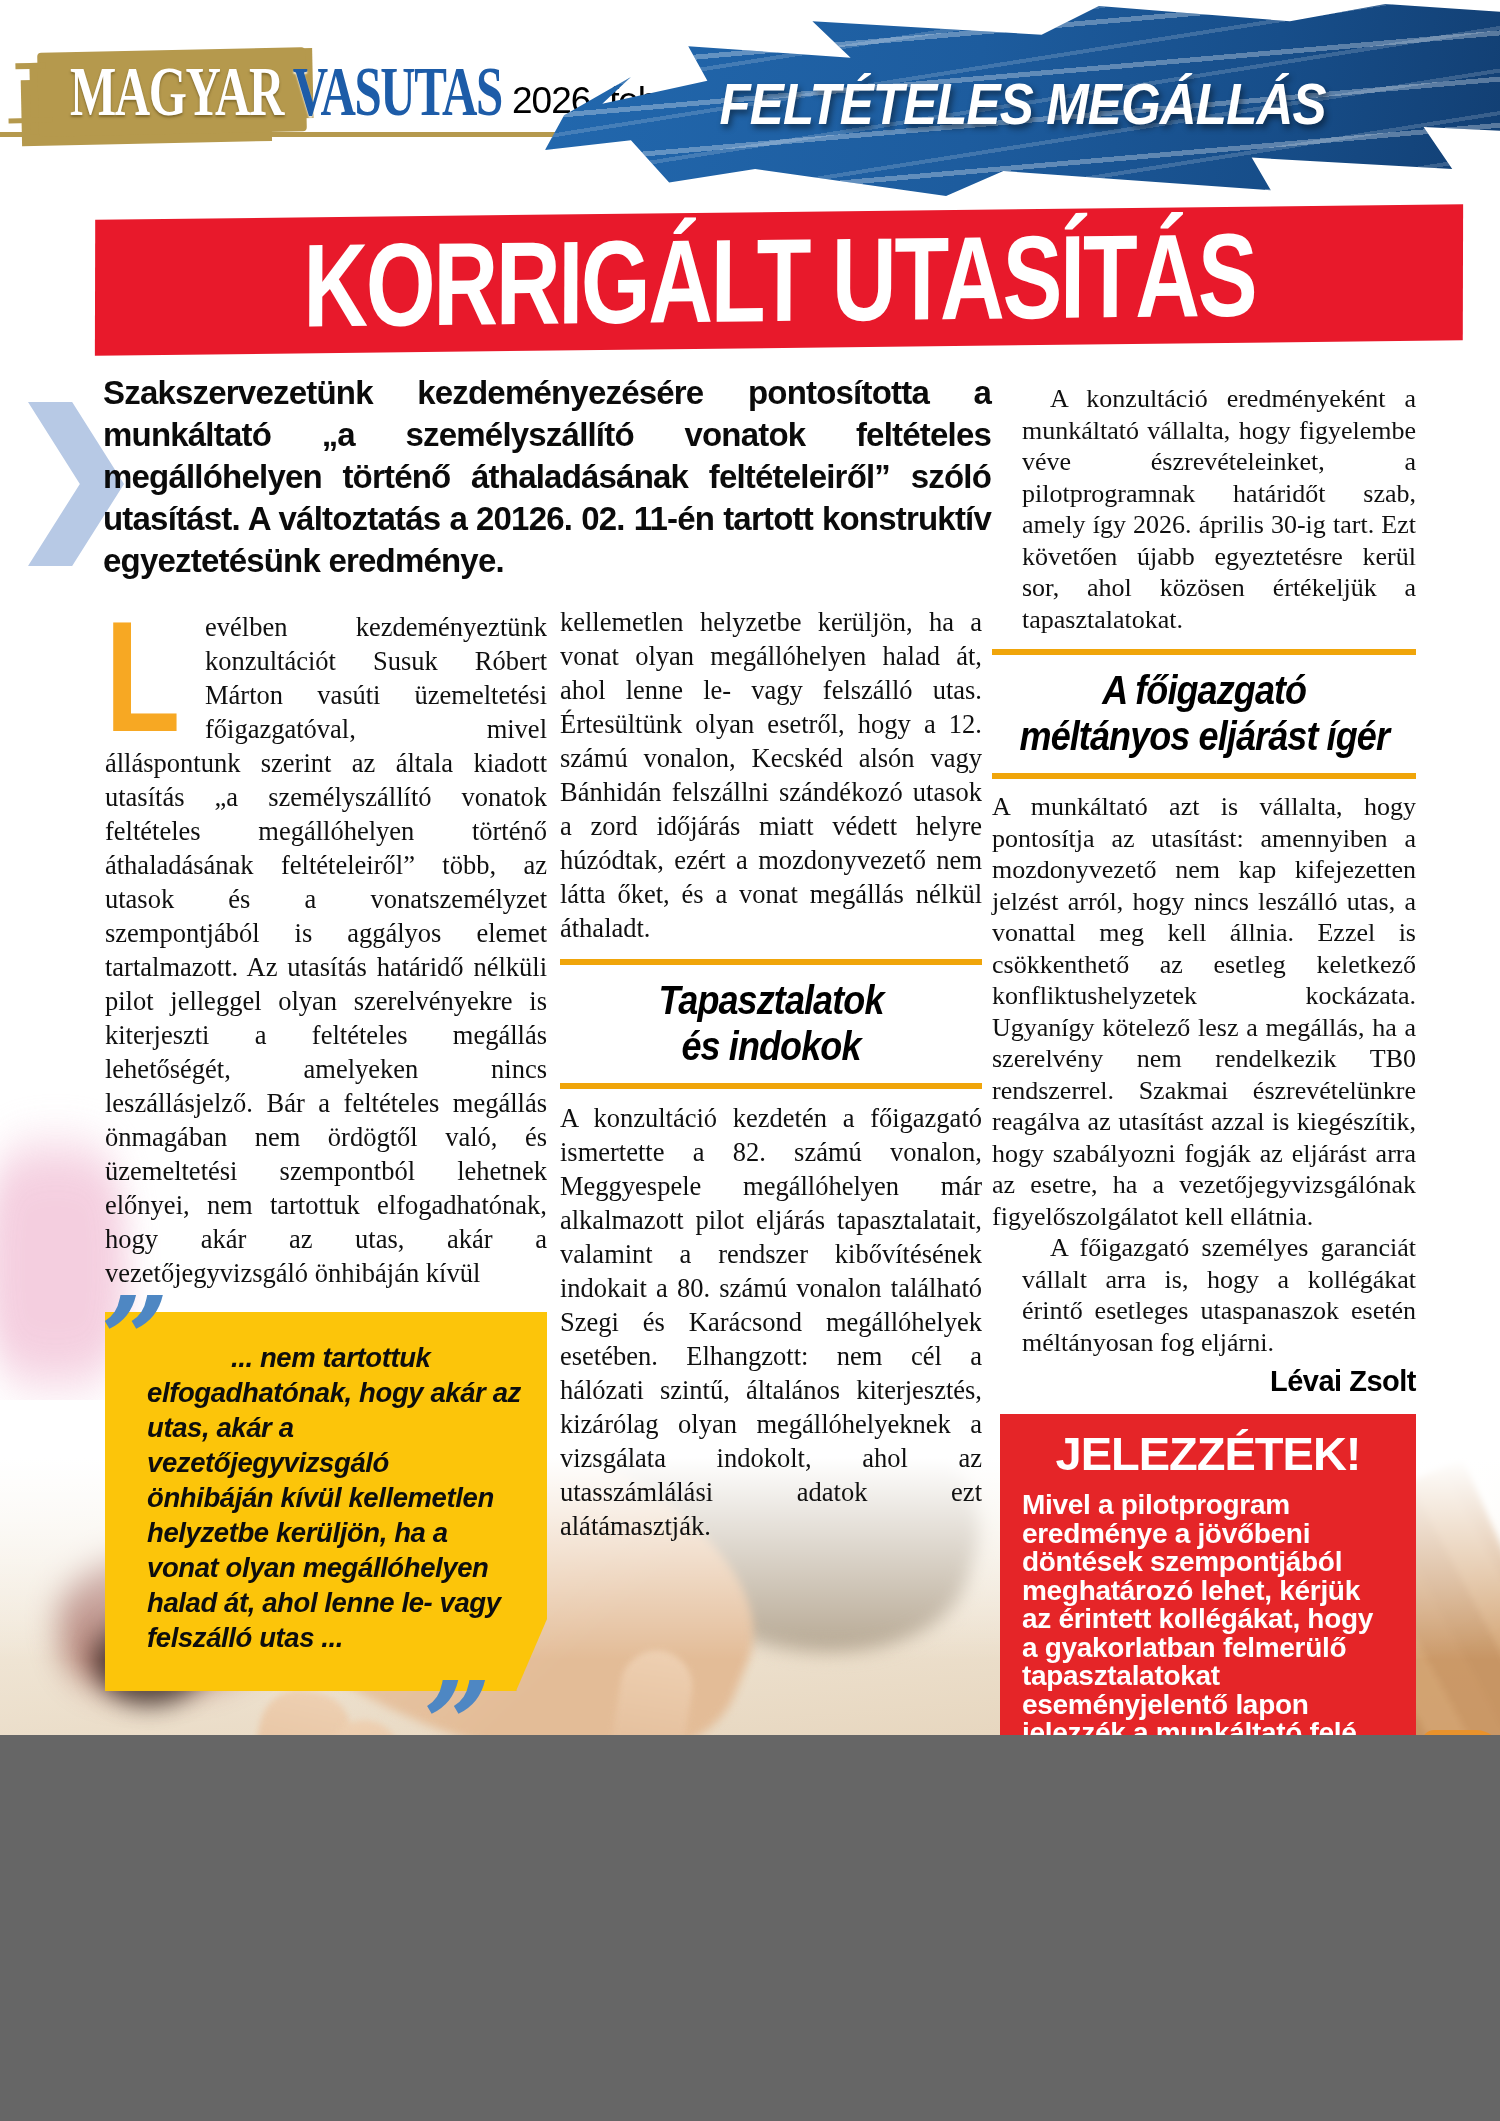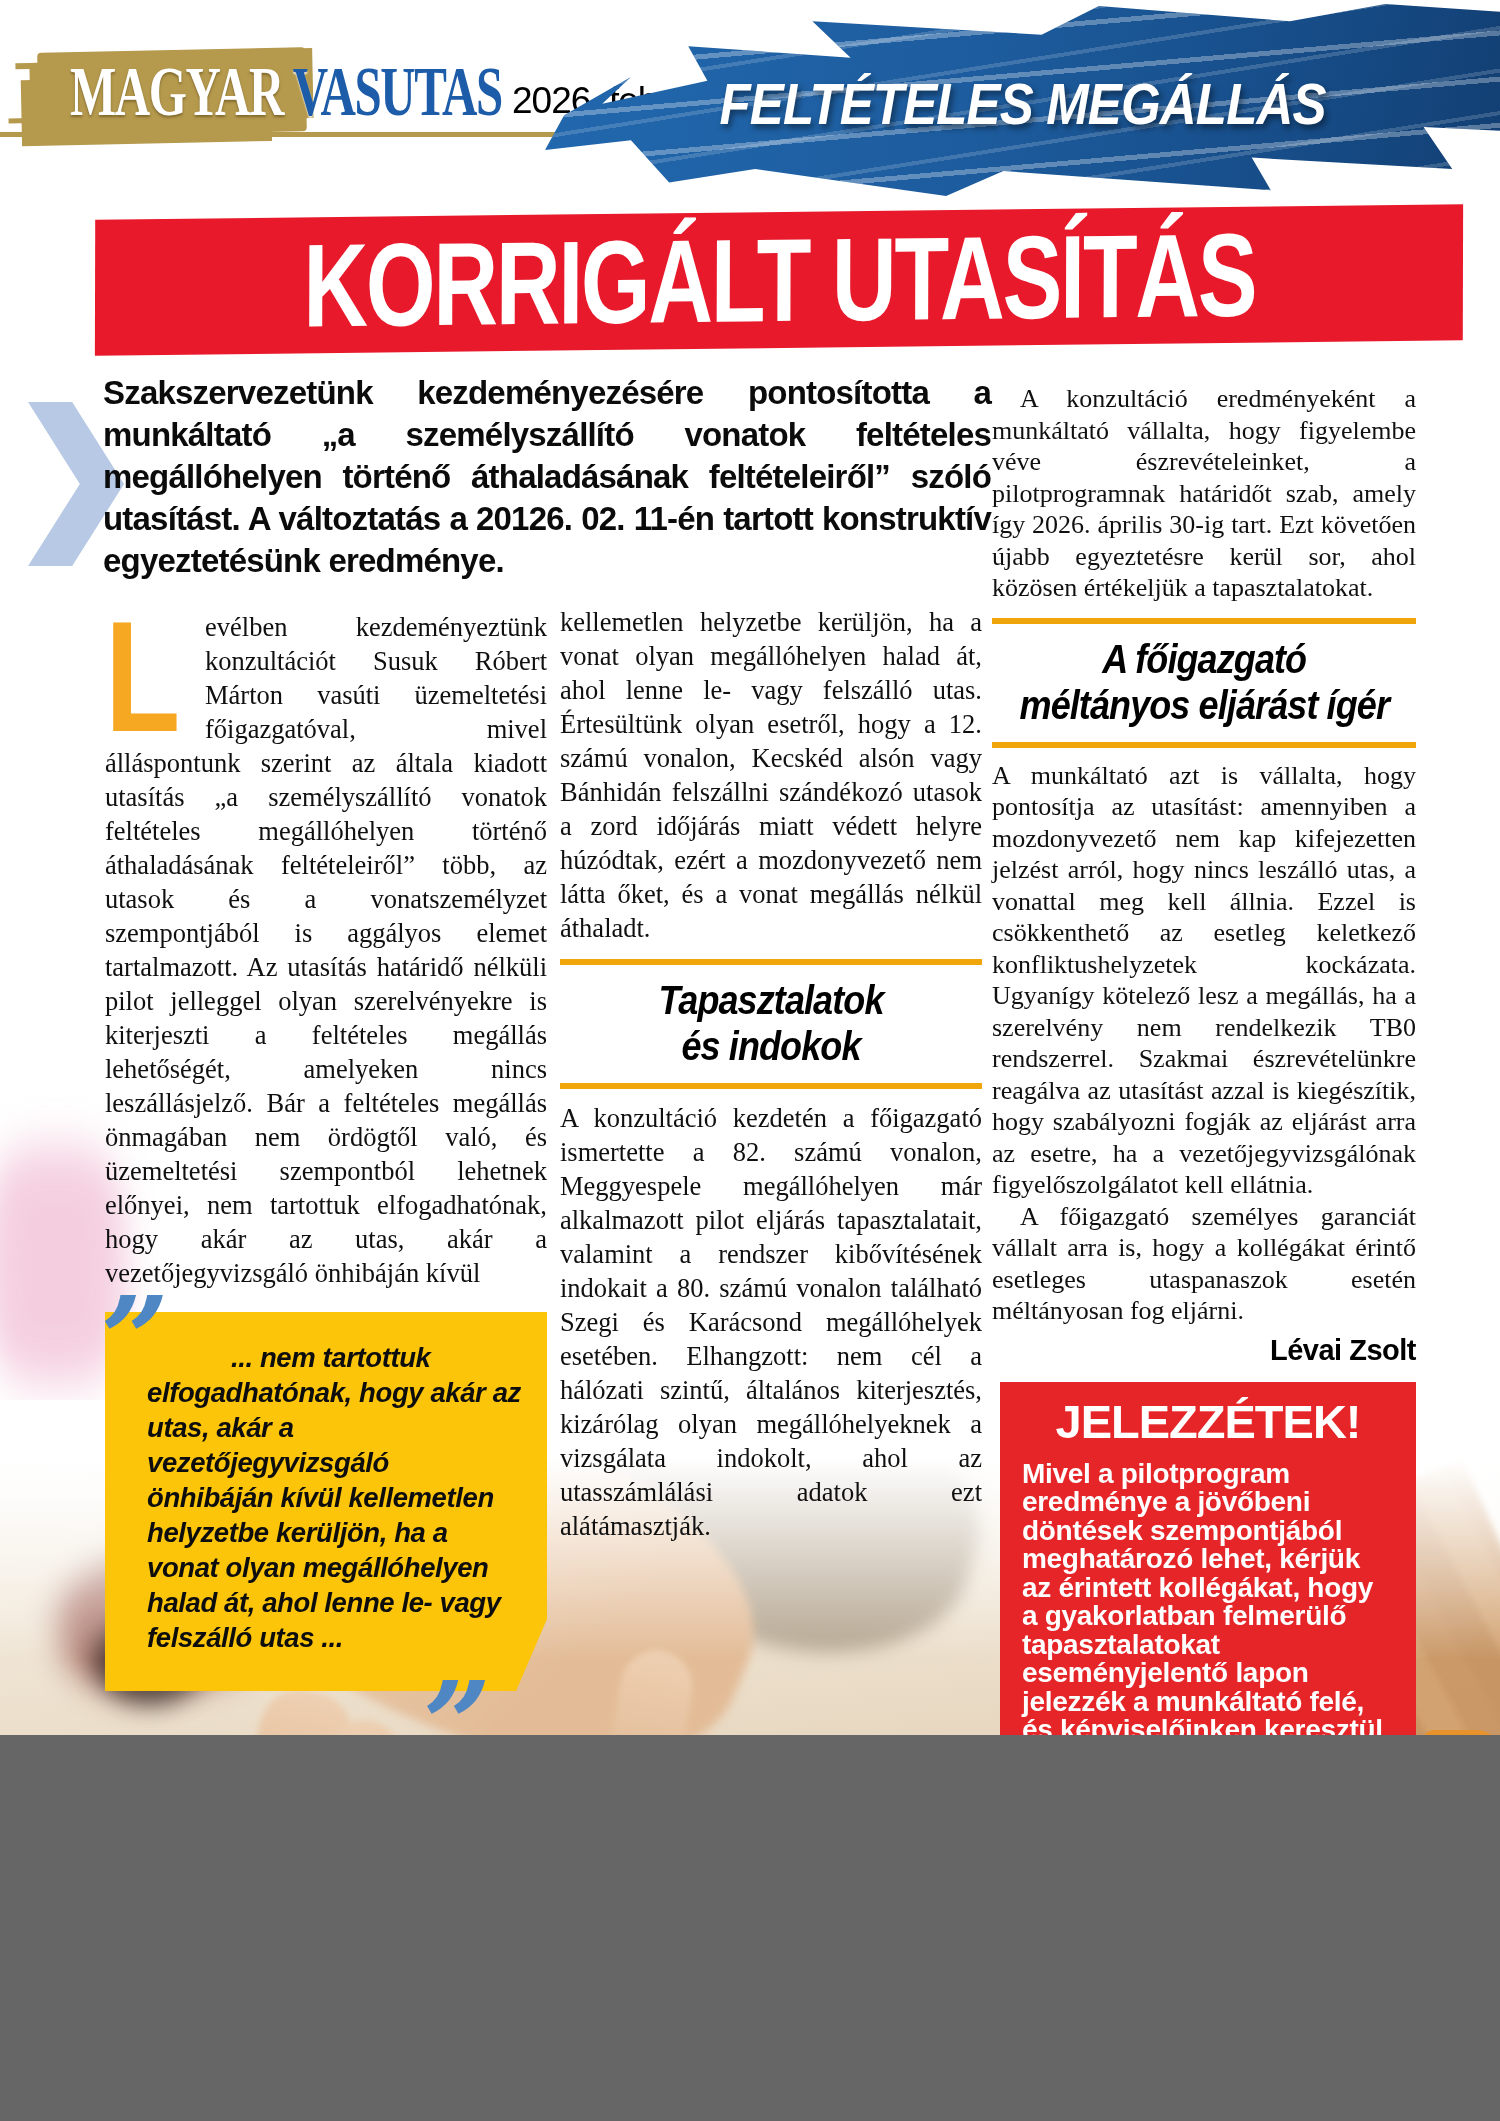--- a/index.html
+++ b/index.html
@@ -44,21 +44,21 @@
   .chevron{left:28px;top:402px;width:96px;height:164px;background:#b7c9e5;z-index:2;
       clip-path:polygon(0 0,46% 0,100% 50%,46% 100%,0 100%,54% 50%);}
   .lead{left:103px;top:372px;width:888px;z-index:2;font-family:"Liberation Sans",sans-serif;
       font-weight:bold;font-size:33px;line-height:42px;letter-spacing:-.8px;color:#0b0b0b;text-align:justify;}
 
   
   .bodycol{z-index:2;font-size:26.5px;line-height:34px;text-align:justify;color:#101010;}
   .col1{left:105px;top:610px;width:442px;}
   .col2{left:560px;top:605px;width:422px;}
   .col3{left:992px;top:383px;width:424px;font-size:26px;line-height:31.5px;}
-  .indent{text-indent:28px;}
+  .indent{text-indent:28px;margin-left:30px;}
   .dropcap{float:left;width:84px;height:116px;margin:8px 16px 0 0;
       font-family:"Liberation Sans",sans-serif;font-weight:bold;font-size:158px;line-height:116px;
       color:#f7a823;transform:scaleX(.78);transform-origin:left center;}
   .col-heading{margin:14px 0 12px;border-top:6px solid #f0a50a;border-bottom:6px solid #f0a50a;
       padding:12px 0 14px;text-align:center;font-family:"Liberation Sans",sans-serif;
       font-weight:bold;font-style:italic;font-size:40px;line-height:46px;color:#000;text-indent:0;}
   .col-heading span{display:inline-block;white-space:pre-line;transform:scaleX(.90);letter-spacing:-1px;}
 
   
   .pq-wrap{position:relative;margin-top:22px;z-index:2;}

